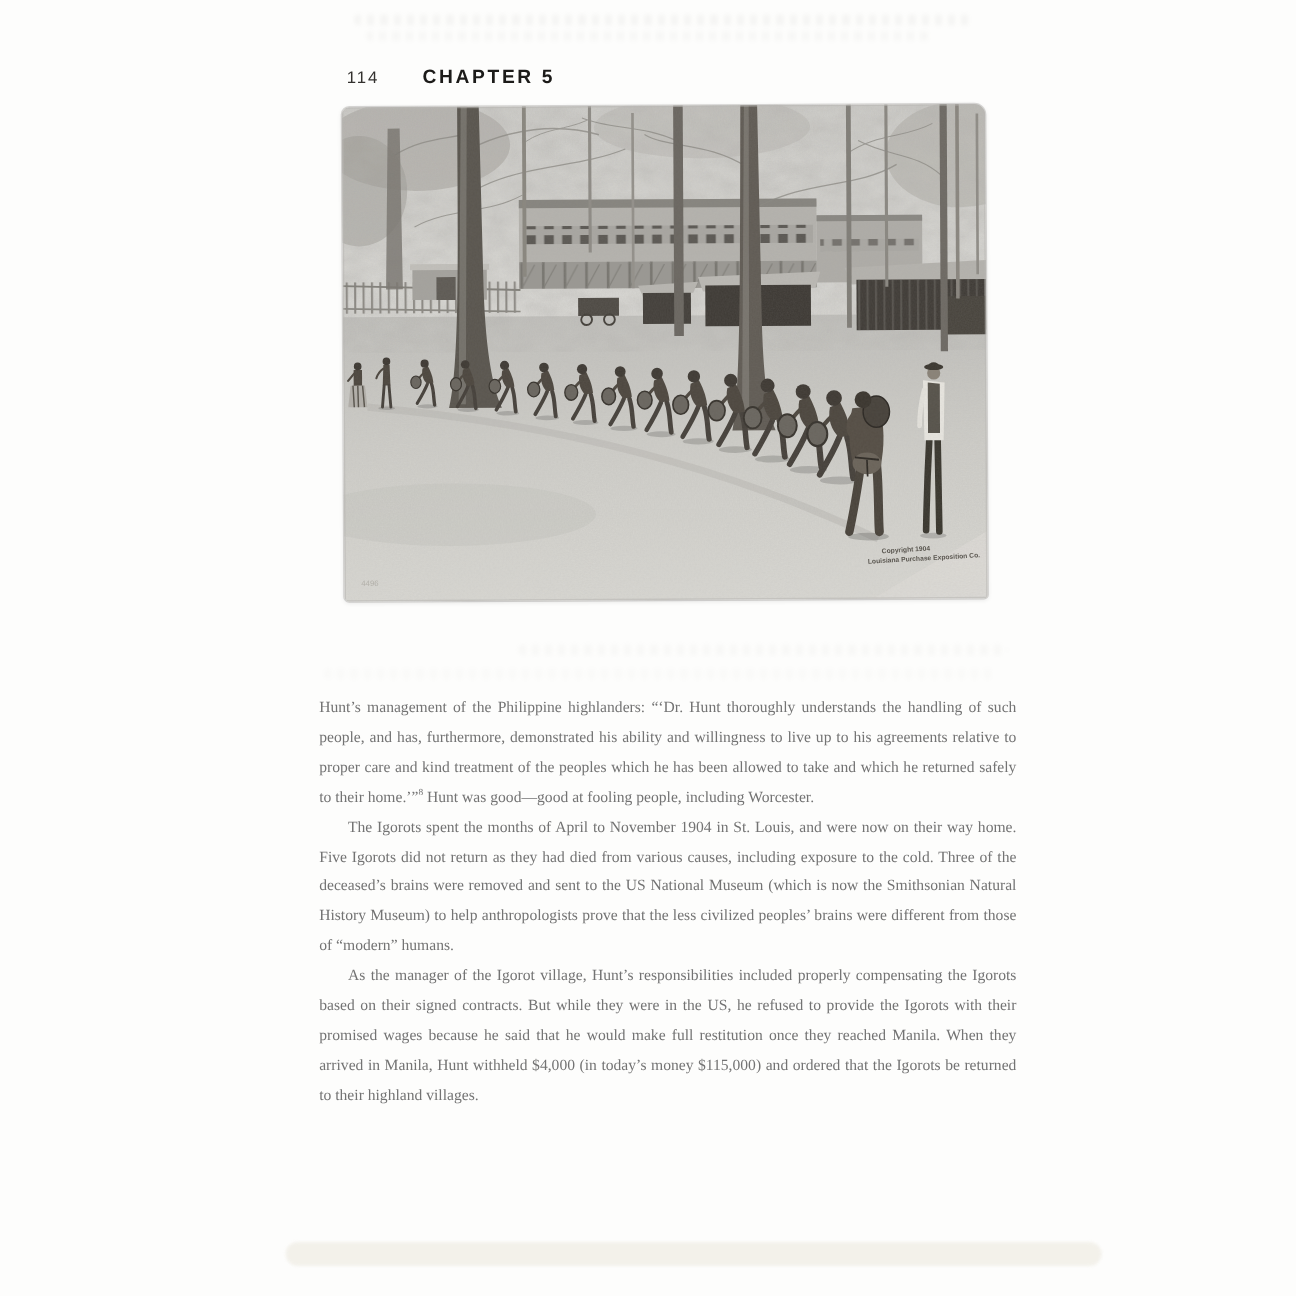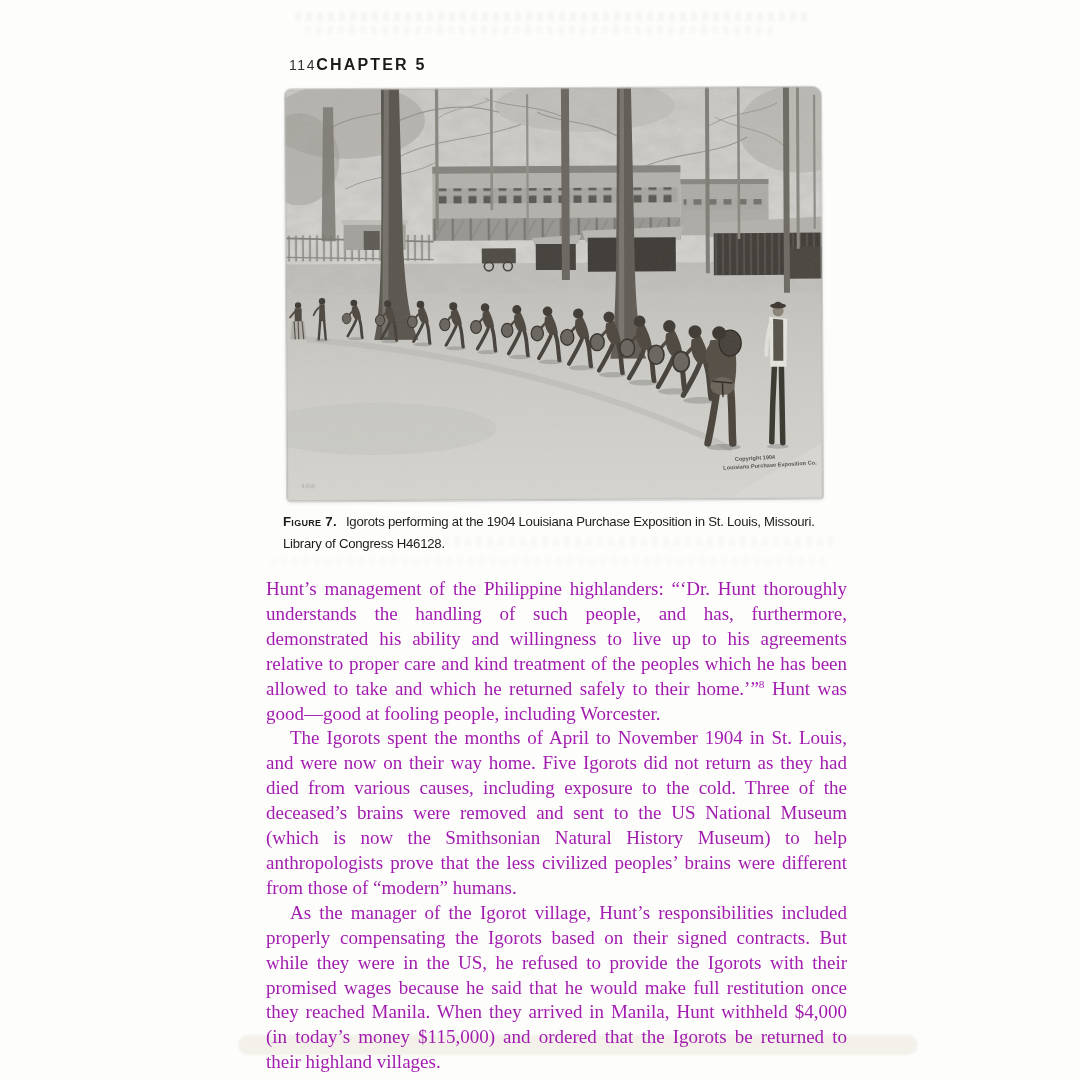--- a/index.html
+++ b/index.html
@@ -9,37 +9,37 @@
   
   .ghost{position:absolute;filter:blur(1.6px);border-radius:4px;
          background:repeating-linear-gradient(90deg, rgba(150,148,140,0.14) 0 6px, rgba(255,255,255,0) 6px 11px);}
   .ghost.g1{top:12px;left:295px;width:515px;height:9px;opacity:.55;}
   .ghost.g2{top:26px;left:305px;width:470px;height:8px;opacity:.4;}
   .ghost.g3{top:537px;left:432px;width:408px;height:9px;opacity:.33;}
   .ghost.g4{top:557px;left:270px;width:560px;height:9px;opacity:.22;}
   .bottom-band{position:absolute;top:1035px;left:238px;width:680px;height:20px;
          background:#f2f0e9;opacity:.9;filter:blur(1.2px);border-radius:10px;}
 
-  .pageheader{position:absolute;top:56px;left:289px;display:flex;align-items:baseline;
+  .pageheader{position:absolute;top:56px;left:289px;display:flex;align-items:baseline;gap:36px;
          font-family:"Liberation Sans", sans-serif;}
   .pagenum{font-size:14px;letter-spacing:1.6px;color:#33312e;}
   .chapter{font-size:16px;font-weight:bold;letter-spacing:2.2px;color:#1c1b19;}
 
   .photo{position:absolute;left:286px;top:88px;width:536px;height:412px;overflow:hidden;
          border-radius:6px 9px 3px 4px;transform:rotate(-0.3deg);
          box-shadow:0 0 0 1px rgba(125,123,117,.28), 0 1px 4px rgba(0,0,0,.12);}
   .photo svg{display:block;}
 
   .caption{position:absolute;left:283px;top:511px;width:558px;
          font-family:"Liberation Sans", sans-serif;font-size:13.2px;line-height:21.5px;
          letter-spacing:-0.25px;color:#1d1c1a;}
   .caption .lbl{font-weight:bold;font-variant:small-caps;letter-spacing:.3px;margin-right:9px;}
 
   .bodytext{position:absolute;left:266px;top:577px;width:581px;}
-  .para{margin:0;font-size:19px;line-height:24.9px;text-align:justify;color:#a21caf;}
+  .para{margin:0;font-size:13px;line-height:24.9px;text-align:justify;color:#737373;}
   .para.indent{text-indent:24px;}
   .para sup{font-size:.6em;line-height:0;}
 </style>
 </head>
 <body>
 
 <div class="sheet">
 
   <div class="ghost g1"></div>
   <div class="ghost g2"></div>
@@ -237,23 +237,20 @@
         <text x="448" y="374" font-family="Liberation Sans, sans-serif" font-size="5.6" font-weight="bold" fill="#3f3b34">Copyright 1904</text>
         <text x="436" y="382" font-family="Liberation Sans, sans-serif" font-size="5.6" font-weight="bold" fill="#3f3b34">Louisiana Purchase Exposition Co.</text>
       </g>
       <text x="14" y="399" font-family="Liberation Sans, sans-serif" font-size="6.5" fill="#9a978f" opacity=".55">4496</text>
 
       <rect width="536" height="412" filter="url(#grain)" opacity=".45"></rect>
       <rect x="0.5" y="0.5" width="535" height="411" fill="none" stroke="#b9b8b4" stroke-width="1.5" opacity=".6"></rect>
     </svg>
   </div>
 
-  <div class="caption">
-    <span class="lbl">Figure 7.</span><span>Igorots performing at the 1904 Louisiana Purchase Exposition in St. Louis, Missouri. Library of Congress H46128.</span>
-  </div>
 
   <div class="bodytext">
     <p class="para"><span>Hunt’s management of the Philippine highlanders: “‘Dr. Hunt thoroughly understands the handling of such people, and has, furthermore, demonstrated his ability and willingness to live up to his agreements relative to proper care and kind treatment of the peoples which he has been allowed to take and which he returned safely to their home.’”</span><sup>8</sup><span> Hunt was good—good at fooling people, including Worcester.</span></p>
     <p class="para indent">The Igorots spent the months of April to November 1904 in St. Louis, and were now on their way home. Five Igorots did not return as they had died from various causes, including exposure to the cold. Three of the deceased’s brains were removed and sent to the US National Museum (which is now the Smithsonian Natural History Museum) to help anthropologists prove that the less civilized peoples’ brains were different from those of “modern” humans.</p>
     <p class="para indent">As the manager of the Igorot village, Hunt’s responsibilities included properly compensating the Igorots based on their signed contracts. But while they were in the US, he refused to provide the Igorots with their promised wages because he said that he would make full restitution once they reached Manila. When they arrived in Manila, Hunt withheld $4,000 (in today’s money $115,000) and ordered that the Igorots be returned to their highland villages.</p>
   </div>
 
 </div>
 
 </body></html>

